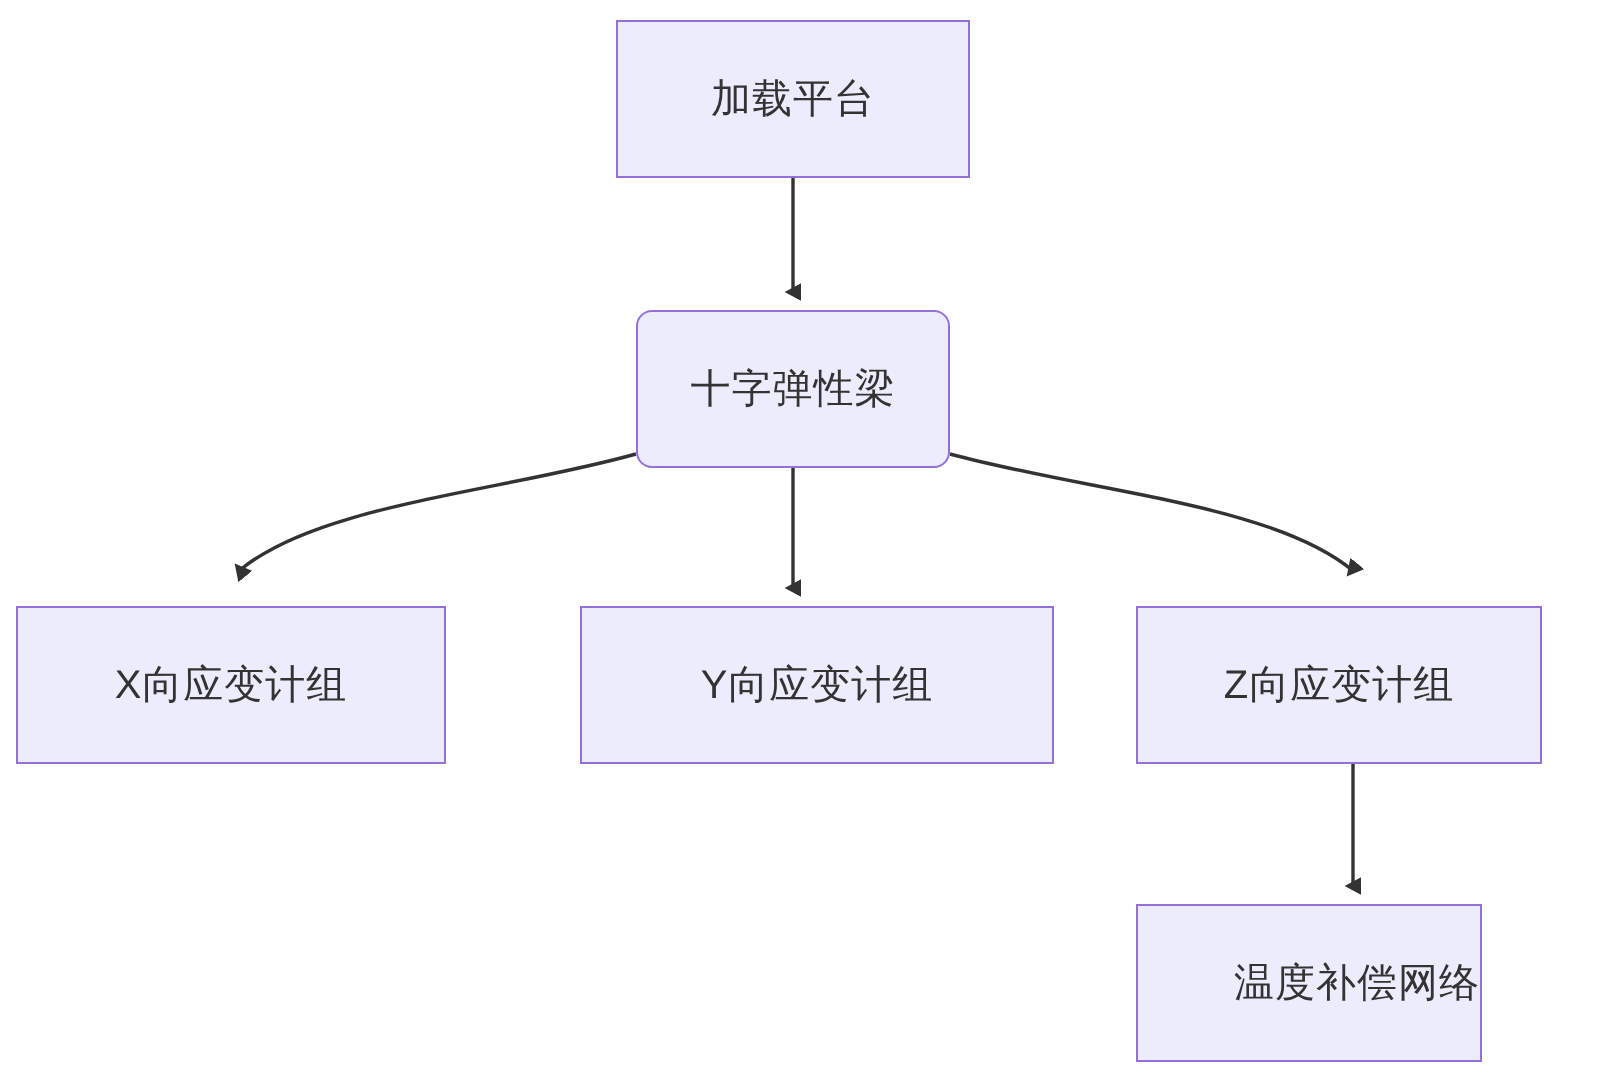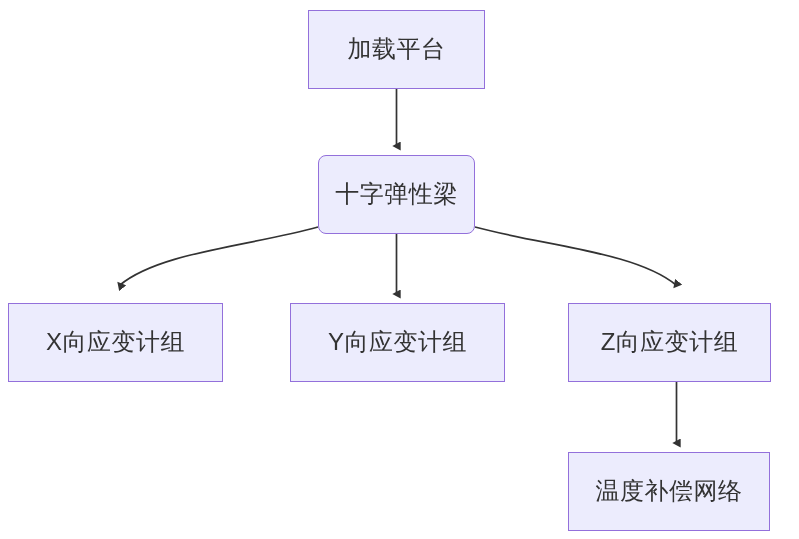--- a/index.html
+++ b/index.html
@@ -30,40 +30,40 @@
   }
   .node {
     position: absolute;
     box-sizing: border-box;
     background: #ececfd;
     border: 1.4px solid #9370db;
     display: flex;
     align-items: center;
     justify-content: center;
     color: #333333;
-    font-size: 24px;
+    font-size: 20px;
     line-height: 1.2;
     letter-spacing: 0.5px;
     white-space: nowrap;
   }
   .node.rounded {
     border-radius: 8px;
   }
   .node-label {
     display: block;
     text-align: center;
   }
 
   
   #node-platform   { left: 308px; top: 10px;  width: 177px; height: 79px; }
   #node-beam       { left: 318px; top: 155px; width: 157px; height: 79px; }
   #node-x          { left: 8px;   top: 303px; width: 215px; height: 79px; }
-  #node-y          { left: 290px; top: 303px; width: 215px; height: 79px; }
+  #node-y          { left: 290px; top: 303px; width: 237px; height: 79px; }
   #node-z          { left: 568px; top: 303px; width: 203px; height: 79px; }
-  #node-temp       { left: 568px; top: 452px; width: 202px; height: 79px; }
+  #node-temp       { left: 568px; top: 452px; width: 173px; height: 79px; justify-content: flex-end; }
 </style>
 </head>
 <body>
 
 <div id="diagram-canvas">
 
   <svg class="edge-layer" viewBox="0 0 799 539" width="799" height="539" xmlns="http://www.w3.org/2000/svg">
     <defs>
       <marker id="arrowhead" markerWidth="9" markerHeight="9" refX="4.5" refY="4.2" orient="auto" markerUnits="userSpaceOnUse">
         <path d="M 0 0 L 9 0 L 4.5 8.4 Z" fill="#333333"></path>

